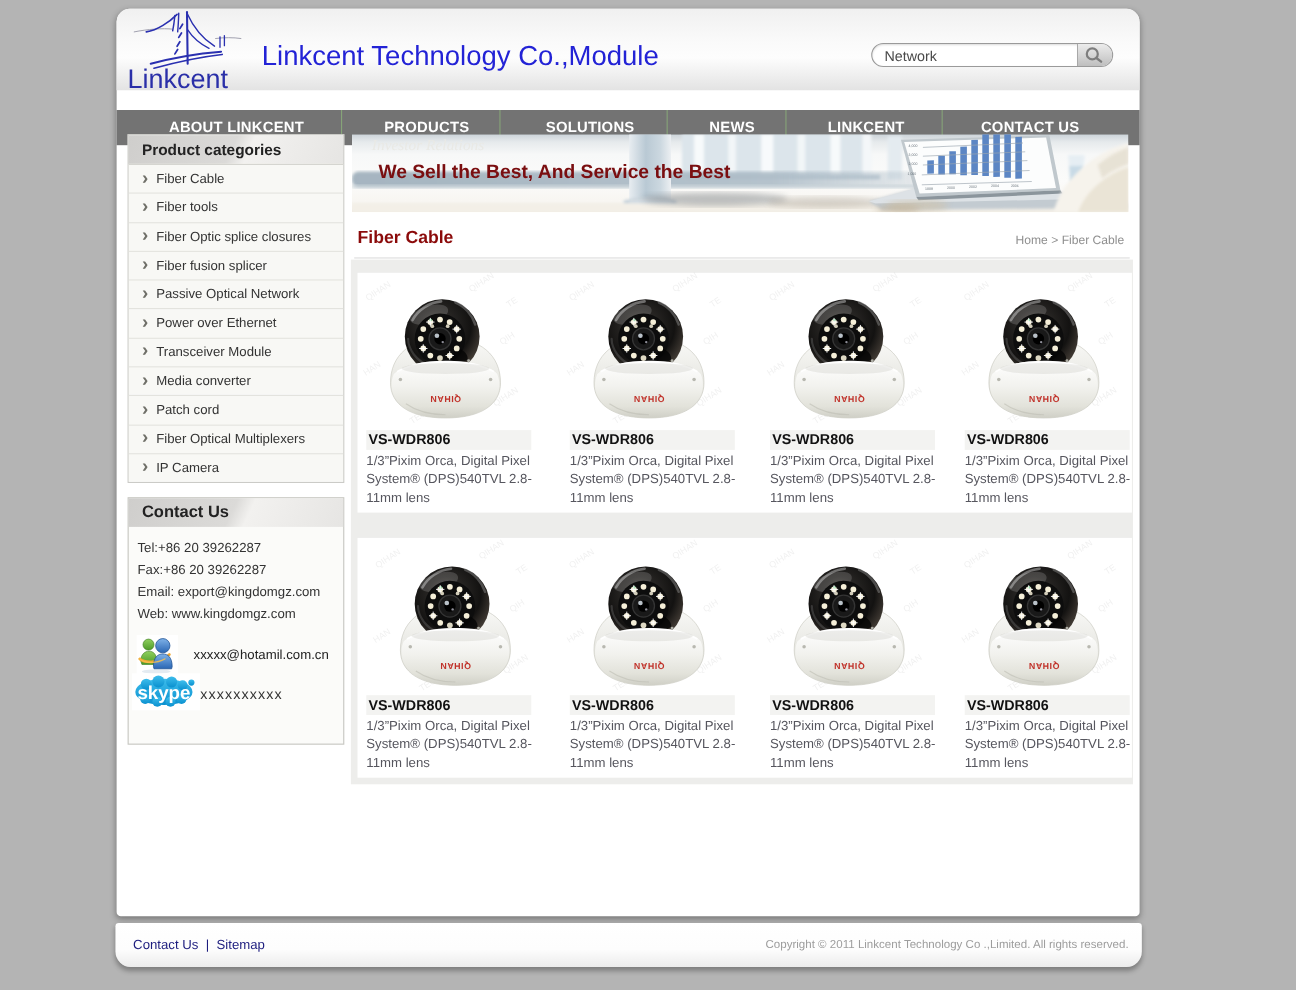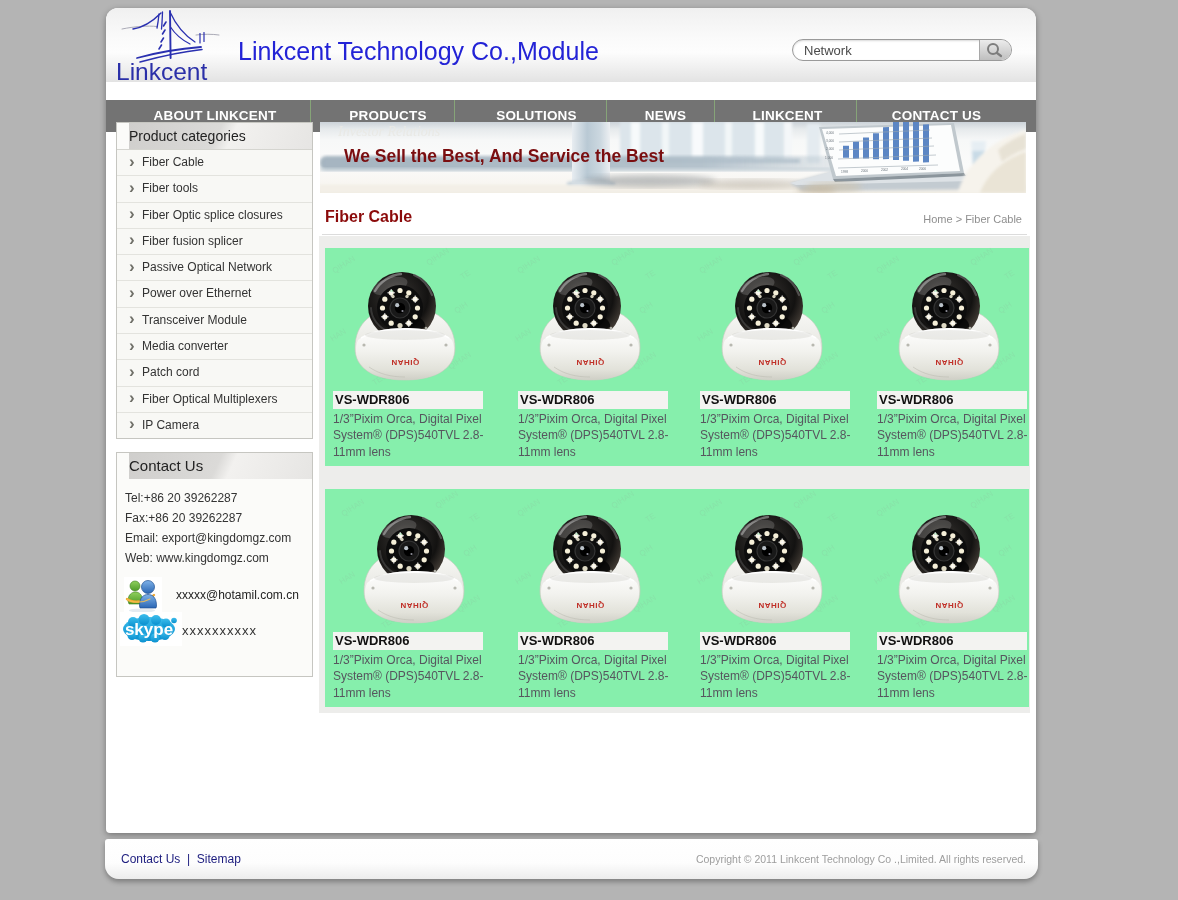--- a/index.html
+++ b/index.html
@@ -16,22 +16,22 @@
   border-radius:11px;background:#fff;box-shadow:inset 0 1px 2px rgba(0,0,0,0.15);}
 #search .ph{position:absolute;left:11px;top:3px;font-size:13px;color:#4a4a4a;}
 #search .btn{position:absolute;right:0;top:0;width:31px;height:20px;border-left:1px solid #a8a8a8;
   border-radius:0 11px 11px 0;background:linear-gradient(to bottom,#ececec,#bfbfbf);}
 #nav{position:absolute;left:0;top:92px;width:930px;height:32px;background:#737373;display:flex;}
 #nav .n{height:32px;line-height:32px;text-align:center;color:#fff;font-weight:bold;font-size:13.5px;
   letter-spacing:0.2px;border-right:1px solid #86a478;box-sizing:border-box;}
 #nav .n:last-child{border-right:none;}
 
 .sbox{position:absolute;left:10px;width:197px;background:#fbfbf9;border:1px solid #c6c6c1;box-sizing:border-box;}
-.shdr{height:26px;line-height:26px;font-weight:normal;color:#222;
-  background:linear-gradient(115deg,#cfcecc 0%,#dbdad8 48%,#f2f1ef 56%,#e6e5e3 100%);margin-left:12px;}
+.shdr{height:26px;line-height:26px;padding-left:12px;font-weight:bold;color:#222;
+  background:linear-gradient(115deg,#cfcecc 0%,#dbdad8 48%,#f2f1ef 56%,#e6e5e3 100%);}
 #cats{top:114px;}
 #cats .shdr{font-size:14px;}
 #cats ul{list-style:none;margin:0;padding:0;}
 #cats li{height:25.3px;line-height:25.3px;border-top:1px solid #e3e3de;background:#f8f8f5;
   font-size:12px;color:#333;padding-left:25px;position:relative;white-space:nowrap;}
 #cats li:first-child{border-top:1px solid #d5d5d0;}
 #cats li .ar{position:absolute;left:12px;top:-1.5px;font-size:17px;font-weight:bold;color:#6f6f68;}
 #contact{top:444px;height:225px;}
 #contact .shdr{font-size:15px;}
 #contact .cl{font-size:12px;color:#333;margin:0;padding:0 0 0 8px;line-height:20px;}
@@ -40,21 +40,21 @@
 #msnrow{top:124px;}
 #skyperow{top:159px;}
 #msnrow .txt{position:absolute;left:59px;top:11px;font-size:12px;color:#222;white-space:nowrap;}
 #skyperow .txt{position:absolute;left:65px;top:11px;font-size:13px;color:#333;letter-spacing:1px;}
 
 #banner{position:absolute;left:214px;top:114px;width:706px;height:71px;overflow:hidden;}
 #pgtitle{position:absolute;left:219px;top:200px;font-size:16px;font-weight:bold;color:#8b0a0a;}
 #crumb{position:absolute;right:14px;top:205px;font-size:11px;color:#8f8f8f;}
 #rule{position:absolute;left:216px;top:226px;width:705px;height:0;border-top:1px solid #dcdcdc;}
 #prodarea{position:absolute;left:213px;top:228px;width:711px;height:477px;background:#ededeb;}
-.prow{position:absolute;left:6px;width:704px;background:#86efac;}
+.prow{position:absolute;left:6px;width:704px;background:#ffffff;}
 #row1{top:12px;height:218px;}
 #row2{top:253px;height:218px;}
 .cell{position:absolute;top:0;width:170px;height:218px;}
 .cell .img{position:absolute;left:-6px;top:-2px;width:160px;height:140px;}
 #row2 .cell .img{top:0px;}
 .cell .ttl{position:absolute;left:4px;top:143px;width:150px;height:18px;line-height:18px;
   background:#f3f3f1;font-size:13px;font-weight:bold;color:#111;padding-left:2px;box-sizing:border-box;}
 .cell .dsc{position:absolute;left:4px;top:163px;width:168px;font-size:12px;line-height:16.3px;color:#56565e;}
 
 #footer{position:absolute;left:105px;top:839px;width:933px;height:40px;

